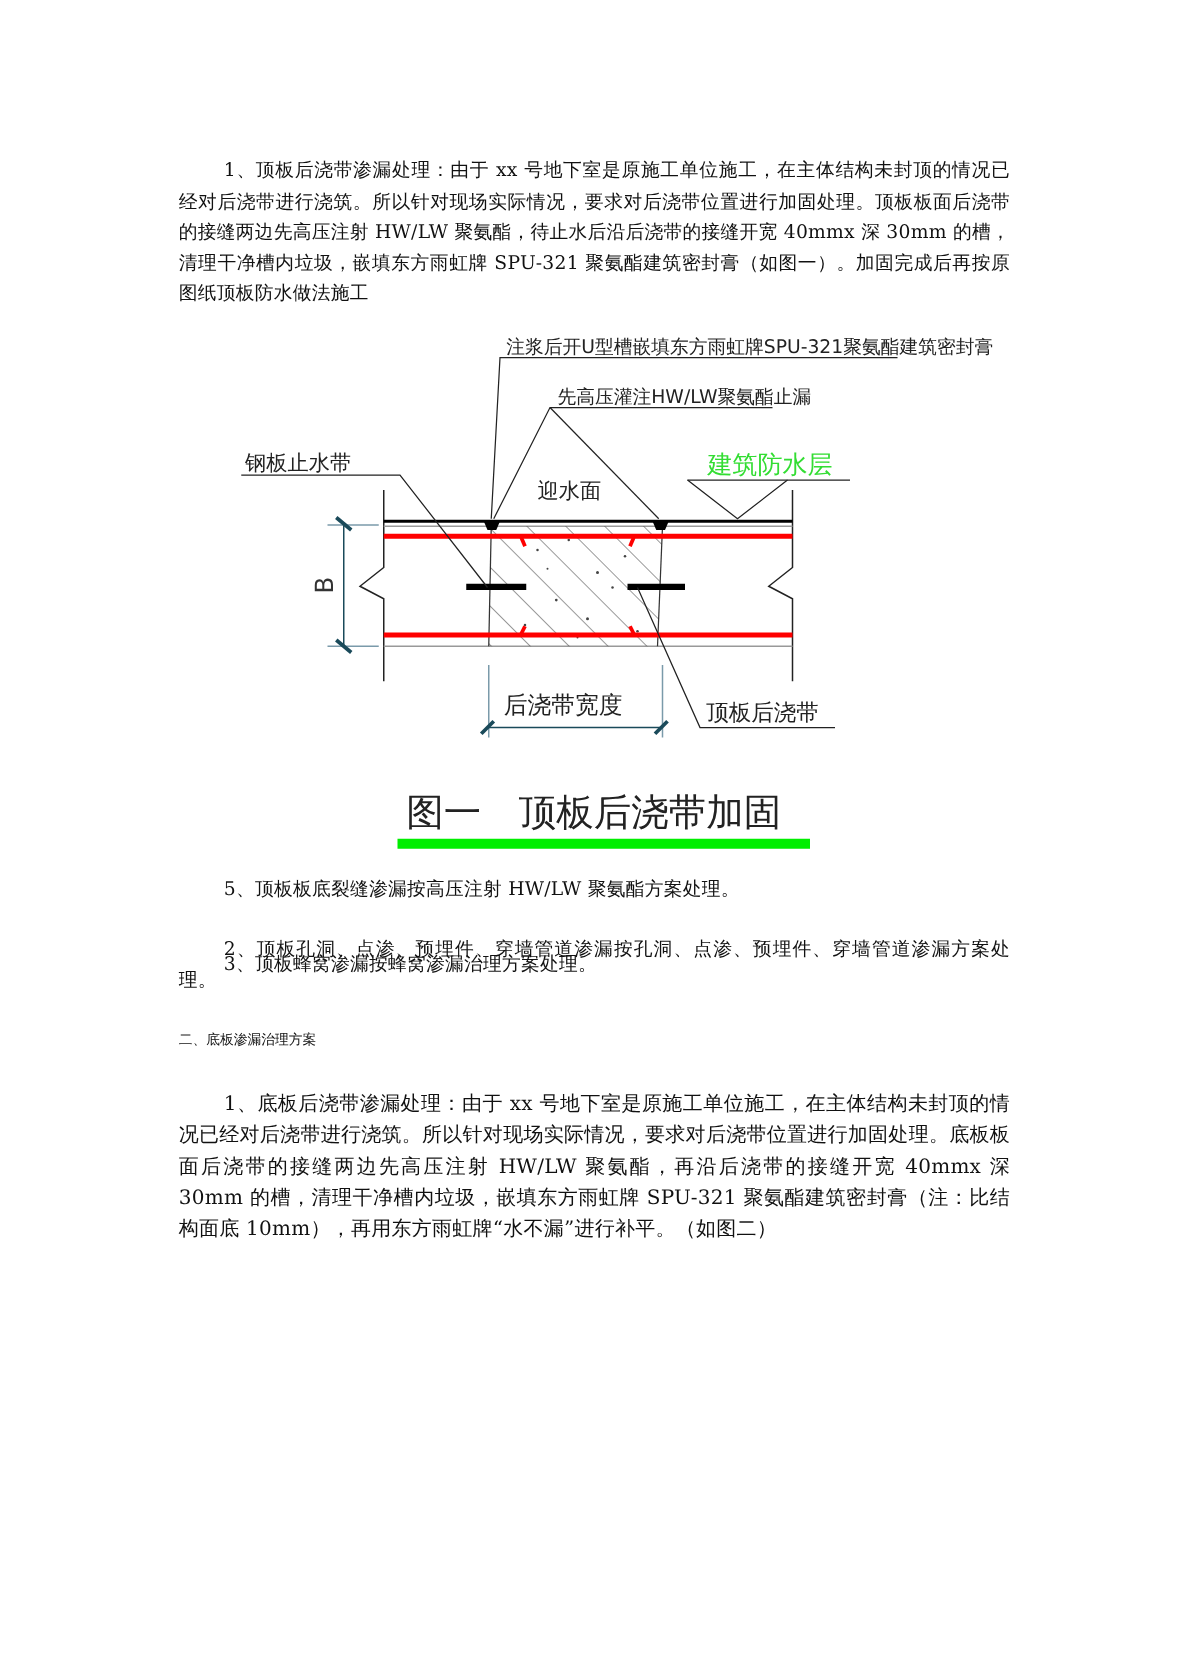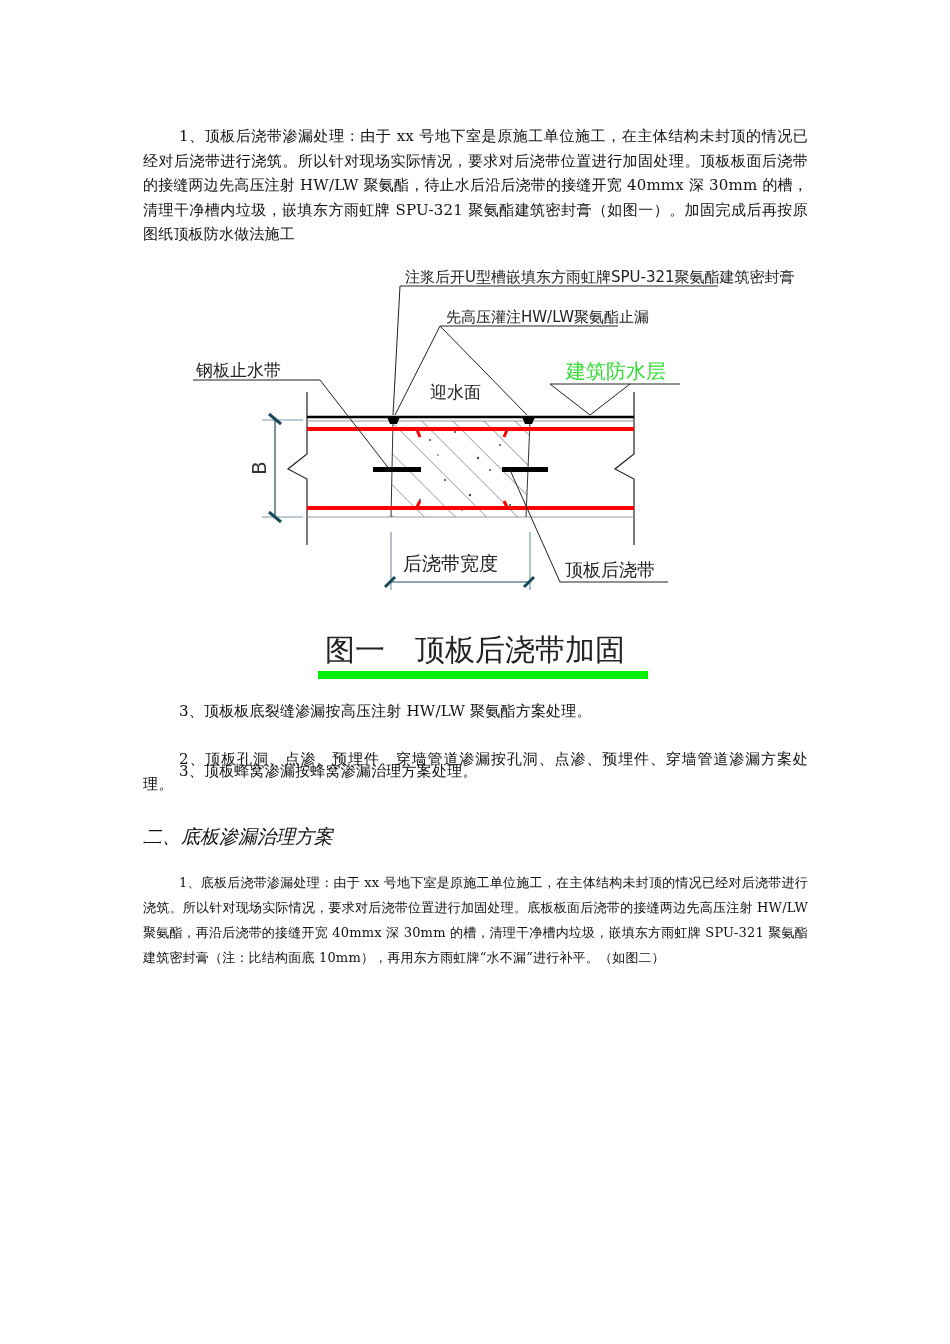--- a/index.html
+++ b/index.html
@@ -1,21 +1,21 @@
 <!DOCTYPE html>
 <html><head>
   <meta charset="utf-8">
   <style>
     html, body { margin: 0; padding: 0; background: #ffffff; }
     body { width: 950px; height: 1344px; position: relative; overflow: hidden;
       font-family: "DejaVu Serif", "Liberation Serif", serif; color: #111; }
     .para { position: absolute; left: 143px; width: 665px; font-size: 15px; line-height: 24.6px;
       text-align: justify; margin: 0; letter-spacing: 0.2px; }
     .indent { text-indent: 36px; }
-    .heading { position: absolute; left: 143px; font-size: 19px; margin: 0; font-style: italic; }
+    .heading { position: absolute; left: 143px; font-size: 11px; margin: 0; }
     .diagram { position: absolute; left: 0; top: 250px; width: 950px; height: 440px; }
     .dtext { font-family: "DejaVu Sans", "Liberation Sans", sans-serif; }
   </style>
 </head>
 <body>
 
 <p class="para indent" style="top:124px;">1、顶板后浇带渗漏处理：由于 xx 号地下室是原施工单位施工，在主体结构未封顶的情况已经对后浇带进行浇筑。所以针对现场实际情况，要求对后浇带位置进行加固处理。顶板板面后浇带的接缝两边先高压注射 HW/LW 聚氨酯，待止水后沿后浇带的接缝开宽 40mmx 深 30mm 的槽，清理干净槽内垃圾，嵌填东方雨虹牌 SPU-321 聚氨酯建筑密封膏（如图一）。加固完成后再按原图纸顶板防水做法施工</p>
 
 <svg class="diagram" viewBox="0 250 950 440" xmlns="http://www.w3.org/2000/svg">
 
@@ -99,19 +99,19 @@
   <text class="dtext" x="430" y="398" font-size="17" fill="#222">迎水面</text>
   <text class="dtext" x="566" y="378" font-size="20" fill="#33dd33">建筑防水层</text>
   <text class="dtext" x="253" y="478" font-size="20" fill="#333" transform="rotate(-90 258 470)">B</text>
   <text class="dtext" x="403" y="570" font-size="19" fill="#222">后浇带宽度</text>
   <text class="dtext" x="565" y="576" font-size="18" fill="#222">顶板后浇带</text>
 
   <text class="dtext" x="325" y="660" font-size="30" fill="#222">图一　顶板后浇带加固</text>
   <rect x="318" y="671" width="330" height="8" fill="#00ee00"></rect>
 </svg>
 
-<p class="para indent" style="top:699px;">3、顶板板底裂缝渗漏按高压注射 HW/LW 聚氨酯方案处理。</p>
+<p class="para indent" style="top:699px;">5、顶板板底裂缝渗漏按高压注射 HW/LW 聚氨酯方案处理。</p>
 <p class="para indent" style="top:759px;">3、顶板蜂窝渗漏按蜂窝渗漏治理方案处理。</p>
 <p class="para indent" style="top:747px;">2、顶板孔洞、点渗、预埋件、穿墙管道渗漏按孔洞、点渗、预埋件、穿墙管道渗漏方案处理。</p>
 
 <p class="heading" style="top:824px;">二、底板渗漏治理方案</p>
 
-<p class="para indent" style="top:870px; font-size:13px; line-height:25px;">1、底板后浇带渗漏处理：由于 xx 号地下室是原施工单位施工，在主体结构未封顶的情况已经对后浇带进行浇筑。所以针对现场实际情况，要求对后浇带位置进行加固处理。底板板面后浇带的接缝两边先高压注射 HW/LW 聚氨酯，再沿后浇带的接缝开宽 40mmx 深 30mm 的槽，清理干净槽内垃圾，嵌填东方雨虹牌 SPU-321 聚氨酯建筑密封膏（注：比结构面底 10mm），再用东方雨虹牌“水不漏”进行补平。（如图二）</p>
+<p class="para indent" style="top:870px; font-size:16px; line-height:25px;">1、底板后浇带渗漏处理：由于 xx 号地下室是原施工单位施工，在主体结构未封顶的情况已经对后浇带进行浇筑。所以针对现场实际情况，要求对后浇带位置进行加固处理。底板板面后浇带的接缝两边先高压注射 HW/LW 聚氨酯，再沿后浇带的接缝开宽 40mmx 深 30mm 的槽，清理干净槽内垃圾，嵌填东方雨虹牌 SPU-321 聚氨酯建筑密封膏（注：比结构面底 10mm），再用东方雨虹牌“水不漏”进行补平。（如图二）</p>
 
 </body></html>

